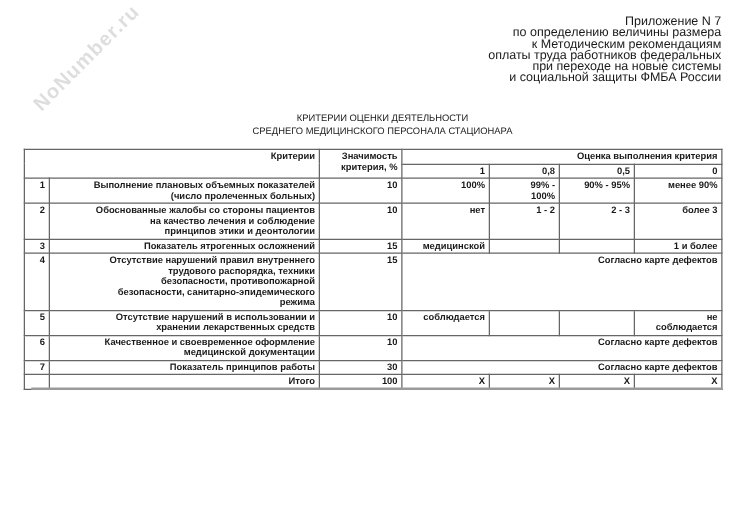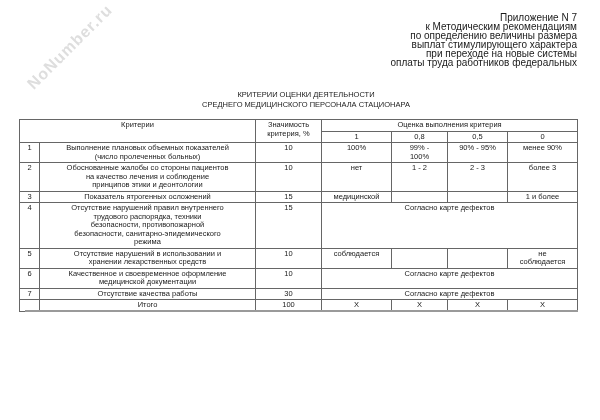--- a/index.html
+++ b/index.html
@@ -30,44 +30,44 @@
     font-size:7.5px;line-height:9.5px;
   }
 
   .doc-table{
     position:absolute;left:19px;top:119px;width:558px;
     border-collapse:collapse;table-layout:fixed;
     font-size:7.5px;line-height:8.5px;
   }
   .doc-table th,.doc-table td{
     border:1px solid var(--table_border);
-    padding:1px 3px;vertical-align:top;text-align:center;
-    font-weight:normal;white-space:pre-line;overflow:hidden;
+    padding:1px 3px;vertical-align:top;text-align:right;
+    font-weight:bold;white-space:pre-line;overflow:hidden;
   }
   .c-num{padding:1px 2px;}
 
   .separator{
     position:absolute;left:25px;top:310px;width:553px;height:2px;
     background:var(--separator_line);
   }
 </style>
 </head>
 <body>
 
 <div class="page">
 
   <div class="watermark">NoNumber.ru</div>
 
   <div class="appendix">
       <div>Приложение N 7</div>
+      <div>по определению величины размера</div>
       <div>к Методическим рекомендациям</div>
-      <div>по определению величины размера</div>
-      <div>выплат стимулирующего характера</div>
+      <div>оплаты труда работников федеральных</div>
       <div>при переходе на новые системы</div>
-      <div>оплаты труда работников федеральных</div>
+      <div>и социальной защиты ФМБА России</div>
     </div>
 
   <div class="title">
     <div>КРИТЕРИИ ОЦЕНКИ ДЕЯТЕЛЬНОСТИ</div>
     <div>СРЕДНЕГО МЕДИЦИНСКОГО ПЕРСОНАЛА СТАЦИОНАРА</div>
   </div>
 
   <table class="doc-table">
     <colgroup>
       <col style="width:20px">
@@ -147,21 +147,21 @@
         </tr>
         <tr>
           <td class="c-num">6</td>
           <td>Качественное и своевременное оформление
 медицинской документации</td>
           <td>10</td>
           <td colspan="4">Согласно карте дефектов</td>
         </tr>
         <tr>
           <td class="c-num">7</td>
-          <td>Отсутствие качества работы</td>
+          <td>Показатель принципов работы</td>
           <td>30</td>
           <td colspan="4">Согласно карте дефектов</td>
         </tr>
         <tr>
           <td class="c-num"></td>
           <td>Итого</td>
           <td>100</td>
           <td>X</td>
           <td>X</td>
           <td>X</td>

